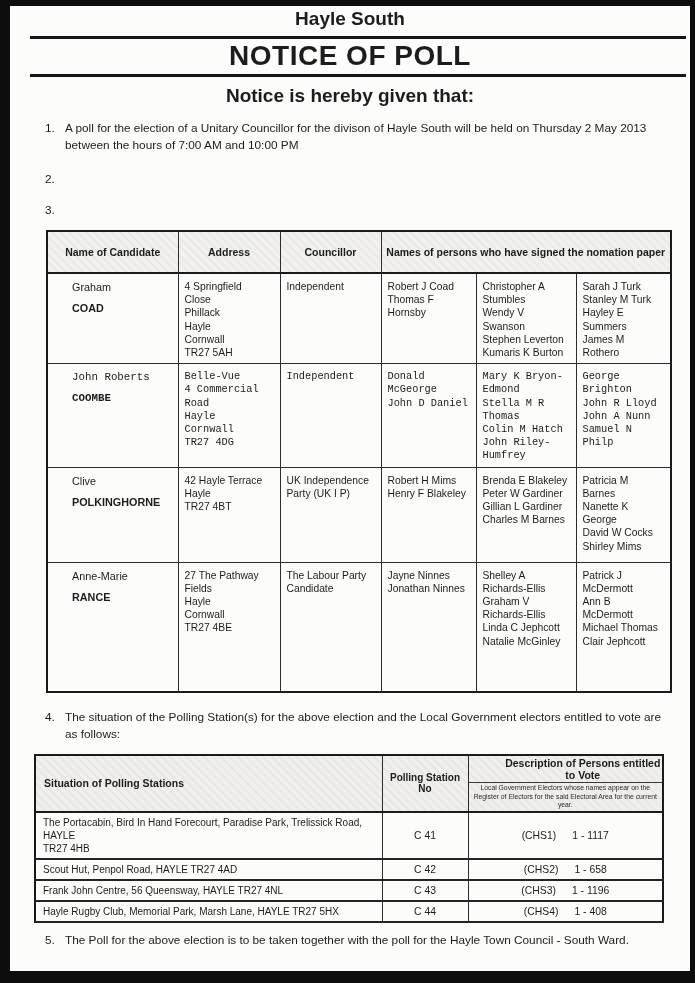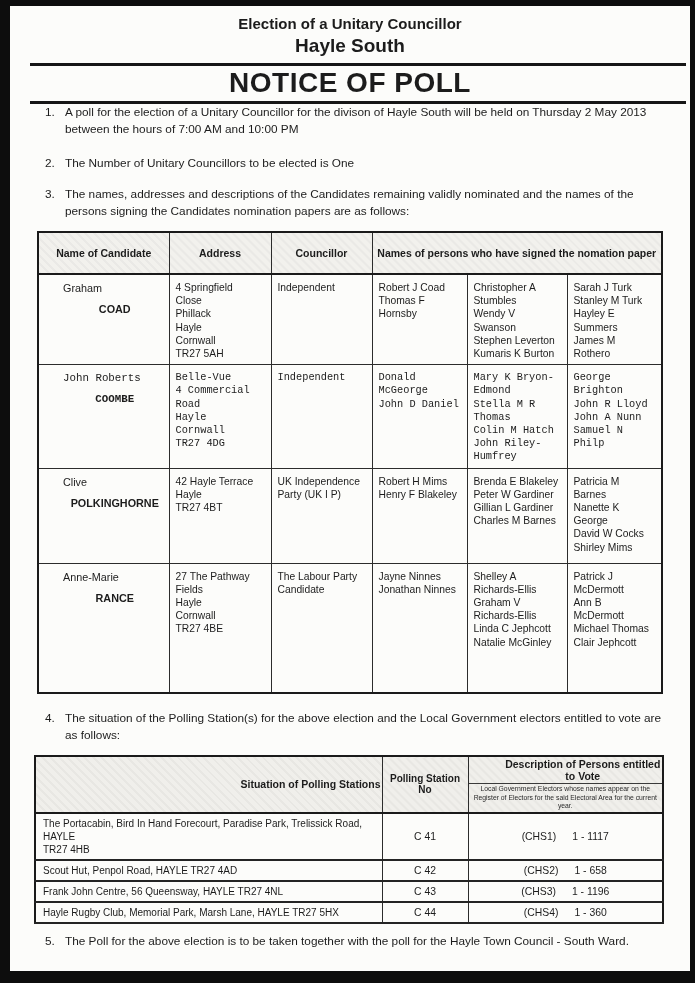--- a/index.html
+++ b/index.html
@@ -25,45 +25,45 @@
   
   .item{display:flex;margin:0 10px 0 35px;}
   .inum{width:20px;flex:0 0 20px;font-size:11.8px;line-height:17px;}
   .itxt{font-size:11.8px;line-height:17px;}
   .ml{white-space:pre-line;}
   .mb-lg{margin-bottom:17px;}
   .mb-md{margin-bottom:14px;}
   .mb-sm{margin-bottom:11px;}
   
   table{border-collapse:collapse;}
-  .cand-table{margin-left:27px;width:624px;border:2px solid #1a1a1a;table-layout:fixed;}
+  .cand-table{margin-left:36px;width:624px;border:2px solid #1a1a1a;table-layout:fixed;}
   .cand-table th,.cand-table td{border:1px solid #2c2c2c;vertical-align:top;}
   .cand-table thead th{
     font-size:10.5px;font-weight:bold;text-align:center;vertical-align:middle;
     height:38px;border-bottom:2px solid #1a1a1a;
     background:#f2f1ed;
     background-image:repeating-linear-gradient(45deg, rgba(0,0,0,0.03) 0 2px, transparent 2px 6px);
   }
   .cand-table td{font-size:10.3px;line-height:13.2px;padding:6px 2px 4px 6px;}
   .cand-table td.name-cell{font-size:10.8px;padding-left:24px;}
   .fn{margin-top:1px;}
-  .sn{font-weight:bold;margin-top:8px;text-align:center;}
+  .sn{font-weight:bold;margin-top:8px;}
   .cand-table tbody tr:nth-child(1){height:88px;}
   .cand-table tbody tr:nth-child(2){height:95px;font-family:Liberation Mono, monospace;}
   .cand-table tbody tr:nth-child(3){height:95px;}
   .cand-table tbody tr:nth-child(4){height:130px;}
   
   .sect4{margin-top:16px;}
   .stat-table{margin-left:24px;margin-top:11px;width:628px;border:2px solid #1a1a1a;table-layout:fixed;}
   .stat-table th,.stat-table td{border:1px solid #2c2c2c;}
   .stat-table thead th{
     background:#f0efeb;
     background-image:repeating-linear-gradient(45deg, rgba(0,0,0,0.035) 0 2px, transparent 2px 6px);
   }
-  th.sit-h{font-size:10.5px;font-weight:bold;text-align:right;padding-left:8px;vertical-align:middle;border-bottom:2px solid #1a1a1a;}
+  th.sit-h{font-size:10.5px;font-weight:bold;text-align:left;padding-left:8px;vertical-align:middle;border-bottom:2px solid #1a1a1a;}
   th.no-h{font-size:10px;font-weight:bold;text-align:center;vertical-align:middle;border-bottom:2px solid #1a1a1a;}
   th.persons-h{font-size:10.5px;font-weight:bold;text-align:center;vertical-align:middle;height:20px;border-bottom:1px solid #3a3a3a;padding-left:36px;}
   th.persons-sub{
     font-size:6.8px;font-weight:normal;text-align:center;vertical-align:middle;
     line-height:8.5px;height:18px;padding:1px 4px;color:#2a2a2a;border-bottom:2px solid #1a1a1a;
   }
   .stat-table td{font-size:10px;line-height:13px;vertical-align:middle;}
   .stat-table td.sit-c{padding:3px 4px 3px 7px;vertical-align:top;}
   .stat-table td.no-c{text-align:center;font-size:10.4px;}
   .stat-table td.el-c{text-align:center;}
@@ -72,41 +72,38 @@
   .stat-table tbody tr:nth-child(1){height:45px;}
   .stat-table tbody tr:nth-child(n+2){height:18px;}
   
   .item5{margin-top:9px;}
 </style>
 </head>
 <body>
 
 <div class="page">
 
-  <div class="t1">Election of a Unitary Councillor</div>
   <div class="t2">Hayle South</div>
 
   <div class="rule rule-top"></div>
   <div class="banner">NOTICE OF POLL</div>
   <div class="rule"></div>
 
+  <div class="given">Notice is hereby given that:</div>
 
   <div class="item mb-lg">
     <span class="inum">1.</span>
     <div class="itxt ml">A poll for the election of a Unitary Councillor for the divison of Hayle South will be held on Thursday 2 May 2013
 between the hours of 7:00 AM and 10:00 PM</div>
   </div>
   <div class="item mb-md">
     <span class="inum">2.</span>
-    <div class="itxt ml">The Number of Unitary Councillors to be elected is One</div>
   </div>
   <div class="item mb-sm">
     <span class="inum">3.</span>
-    <div class="itxt ml">The names, addresses and descriptions of the Candidates remaining validly nominated and the names of the
-persons signing the Candidates nomination papers are as follows:</div>
   </div>
 
   <table class="cand-table">
     <colgroup>
       <col style="width:131px">
         <col style="width:102px">
         <col style="width:101px">
       <col style="width:95px">
         <col style="width:100px">
         <col style="width:95px">
@@ -330,21 +327,21 @@
         </td>
       </tr>
       <tr>
         <td class="sit-c">
             <div class="ml">Hayle Rugby Club, Memorial Park, Marsh Lane, HAYLE TR27 5HX</div>
           </td>
         <td class="no-c">C 44</td>
         <td class="el-c">
           <span class="el-wrap">
               <span>(CHS4)</span>
-              <span>1 - 360</span>
+              <span>1 - 408</span>
             </span>
         </td>
       </tr>
     </tbody>
   </table>
 
   <div class="item item5">
     <span class="inum">5.</span>
     <div class="itxt ml">The Poll for the above election is to be taken together with the poll for the Hayle Town Council - South Ward.</div>
   </div>

